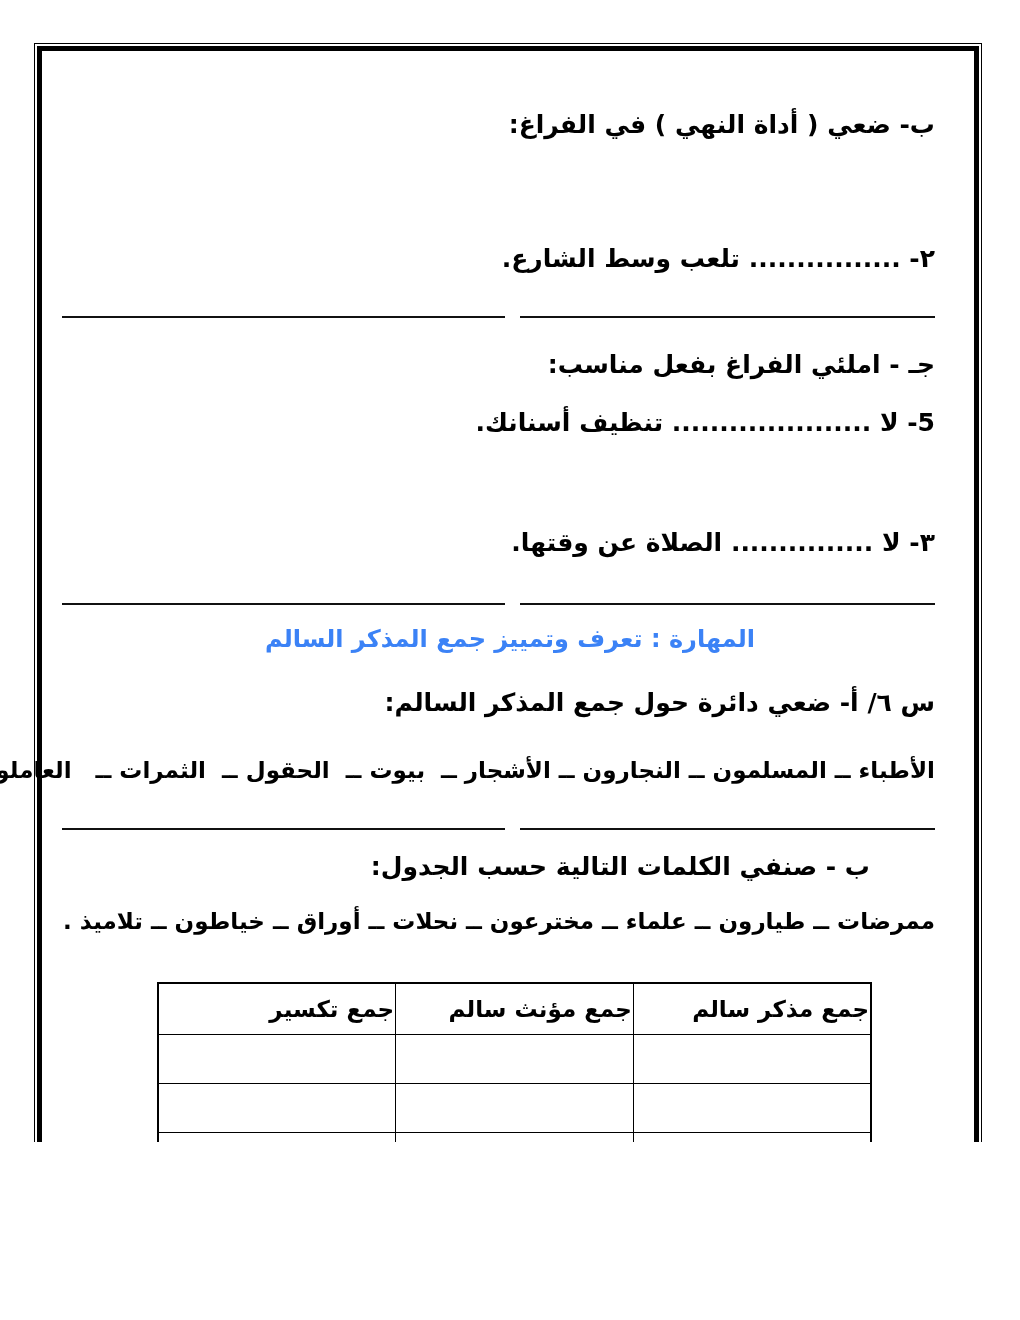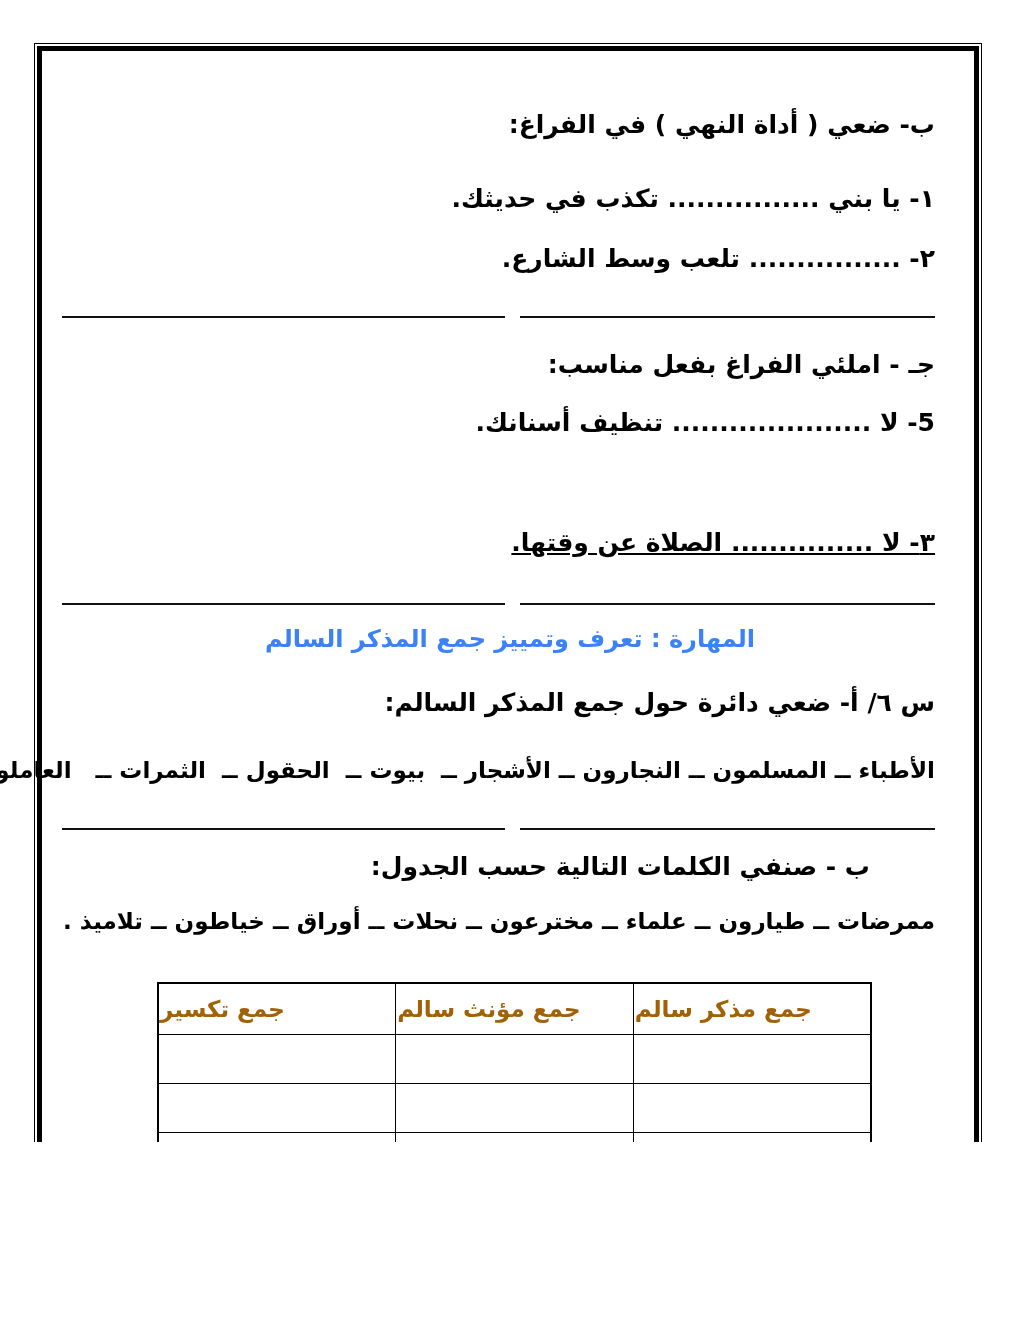--- a/index.html
+++ b/index.html
@@ -65,52 +65,51 @@
     border-collapse: collapse;
     border: 2px solid #000;
     direction: rtl;
     table-layout: fixed;
   }
   table.classify th {
     border: 1px solid #000;
     height: 48px;
     font-weight: bold;
     font-size: 23px;
-    text-align: left;
+    text-align: right;
     vertical-align: middle;
-    color: #a16207;
+    color: #000000;
     font-family: "DejaVu Sans", sans-serif;
   }
   table.classify td {
     border: 1px solid #000;
     height: 46px;
   }
 </style>
 </head>
 <body>
 
 <div class="page">
 
   <div class="frame">
     <div class="frame-inner"></div>
   </div>
 
   <div class="line" style="top:110px; right:85px;">ب- ضعي ( أداة النهي ) في الفراغ:</div>
-  <div class="line" style="top:184px; right:85px;">١- يا بني ................ تكذب في حديثك.</div>
   <div class="line" style="top:244px; right:85px;">٢- ................ تلعب وسط الشارع.</div>
 
   <div class="divider" style="top:316px;">
     <div class="seg-r"></div>
       <div class="seg-gap"></div>
       <div class="seg-l"></div>
   </div>
 
   <div class="line" style="top:350px; right:85px;">جـ - املئي الفراغ بفعل مناسب:</div>
   <div class="line" style="top:408px; right:85px;">5- لا ..................... تنظيف أسنانك.</div>
-  <div class="line" style="top:528px; right:85px;text-decoration:underline;">٣- لا ............... الصلاة عن وقتها.</div>
+  <div class="line" style="top:528px; right:85px;">٣- لا ............... الصلاة عن وقتها.</div>
 
   <div class="divider" style="top:603px;">
     <div class="seg-r"></div>
       <div class="seg-gap"></div>
       <div class="seg-l"></div>
   </div>
 
   <div class="skill" style="top: 625px; color: #3b82f6;">المهارة : تعرف وتمييز جمع المذكر السالم</div>
 
   <div class="line" style="top:688px; right:85px;text-align:center;">س ٦/ أ- ضعي دائرة حول جمع المذكر السالم:</div>

